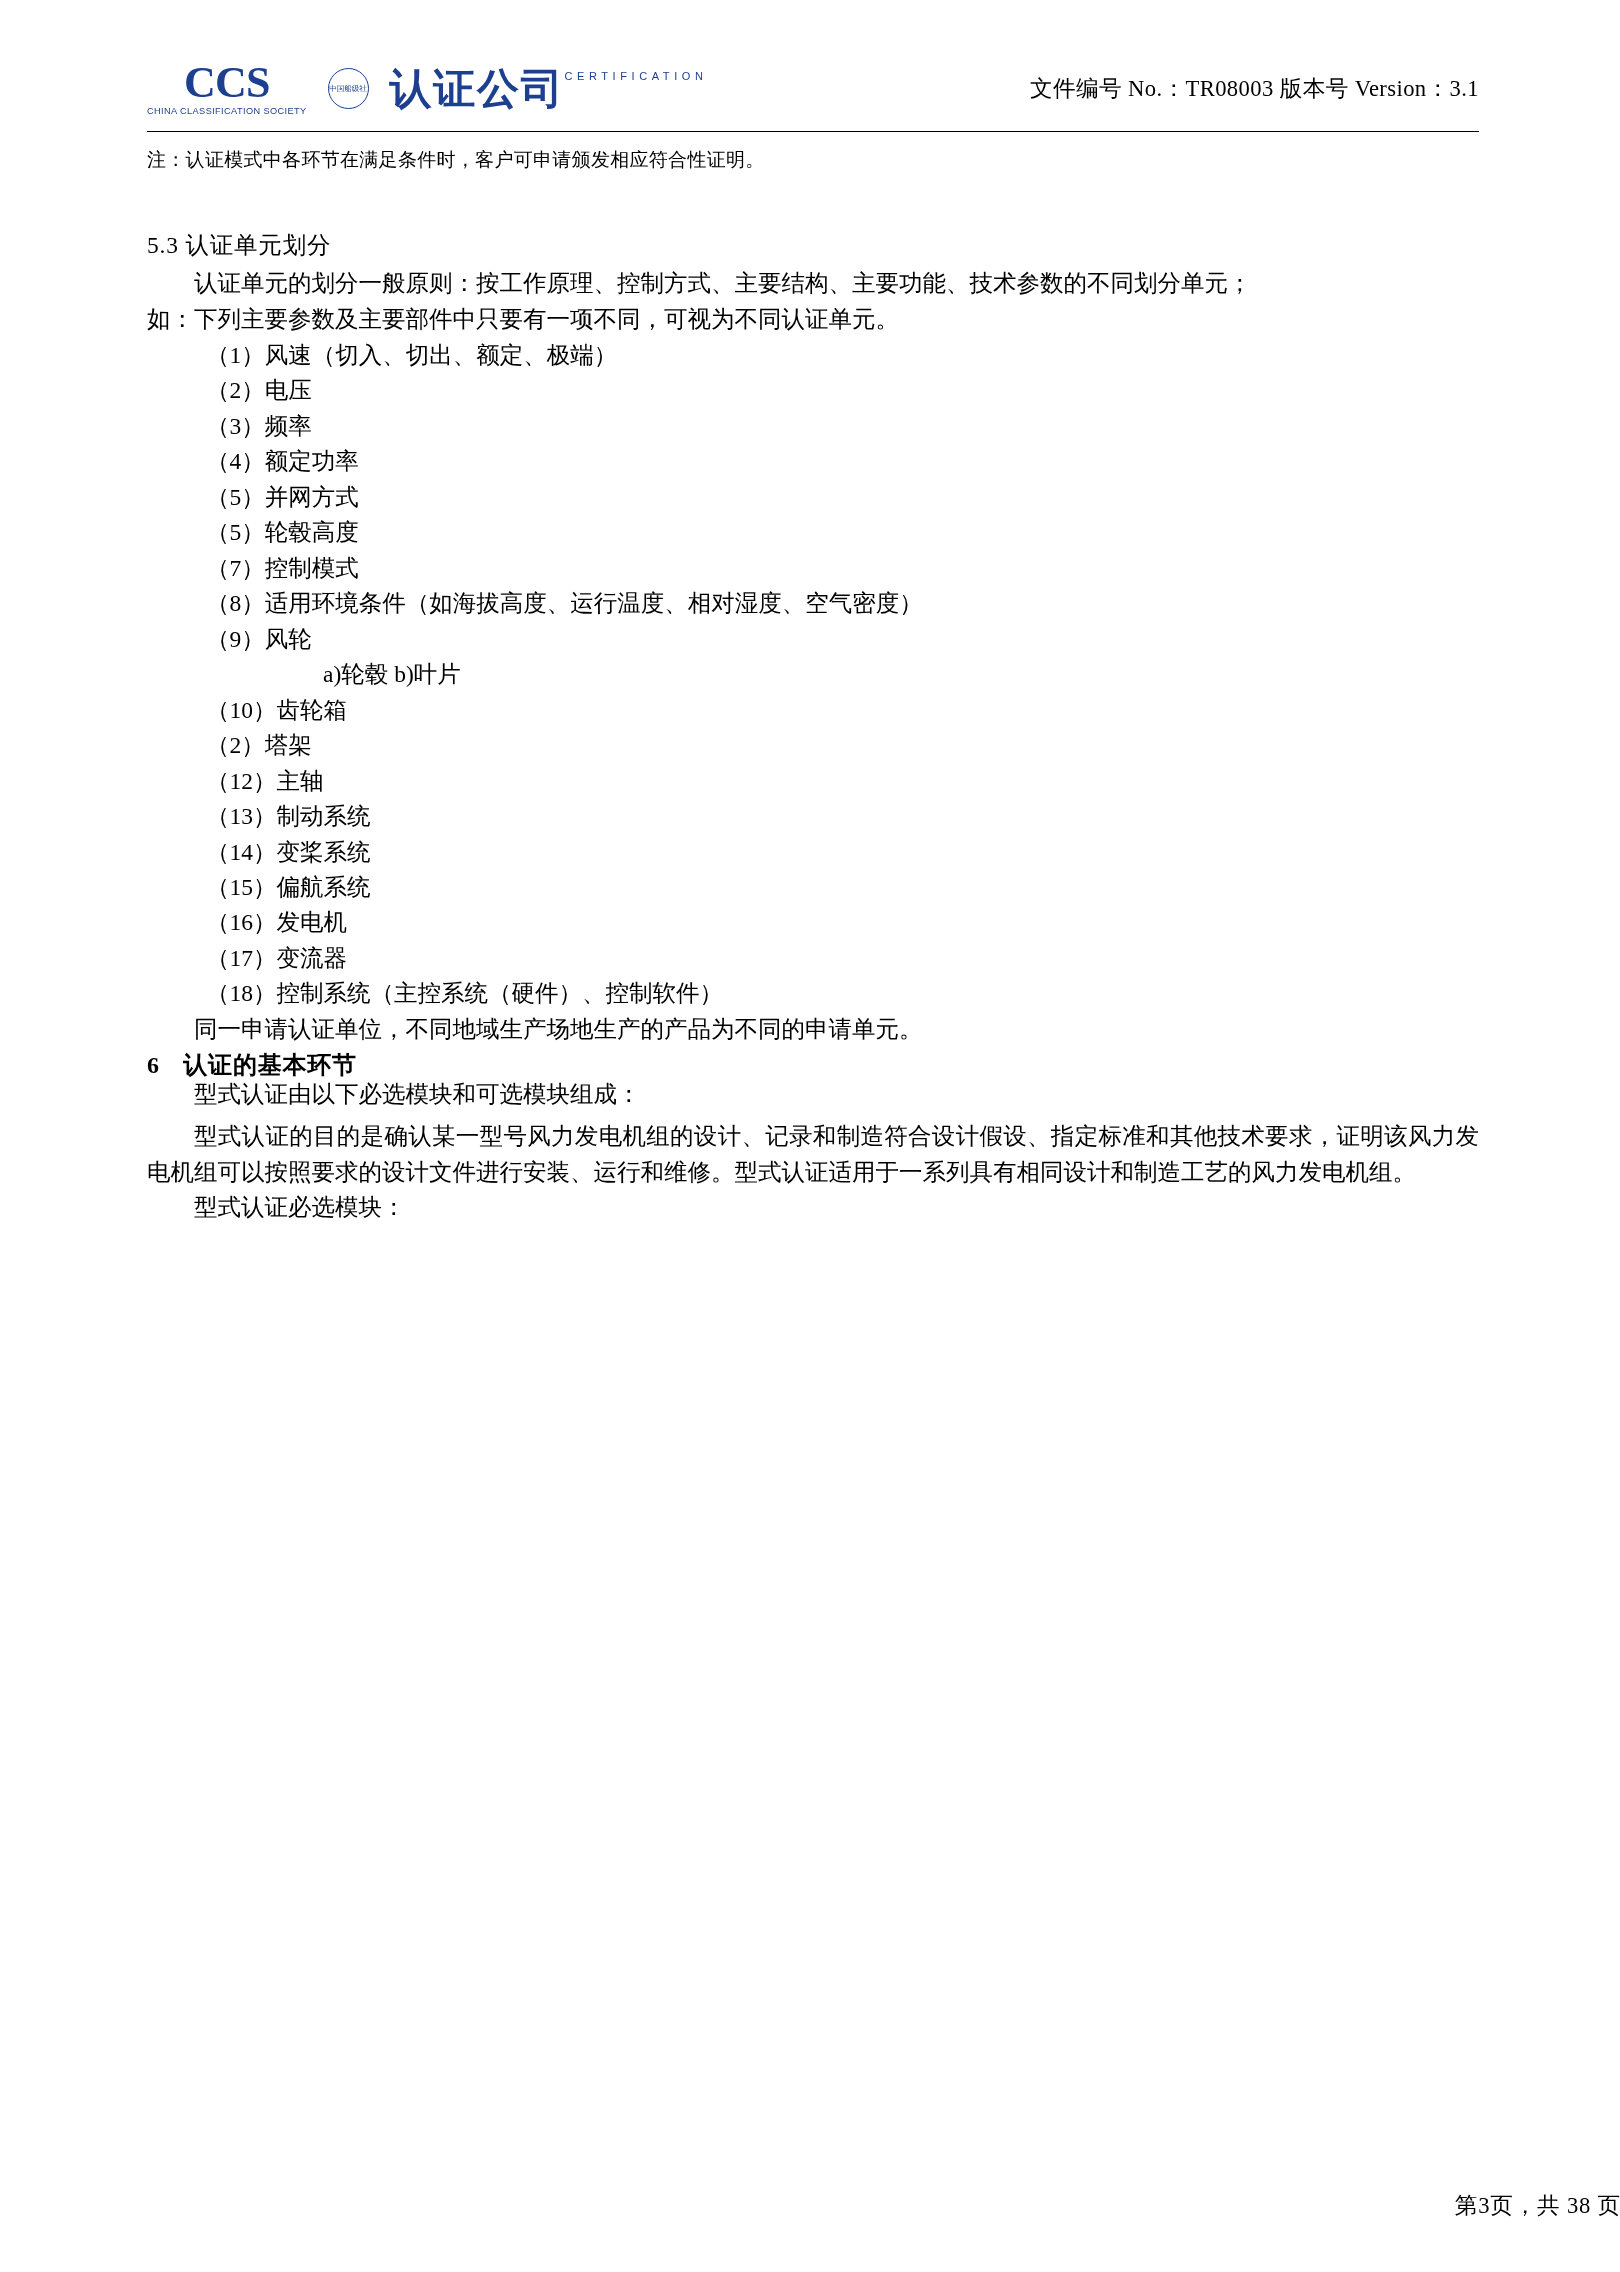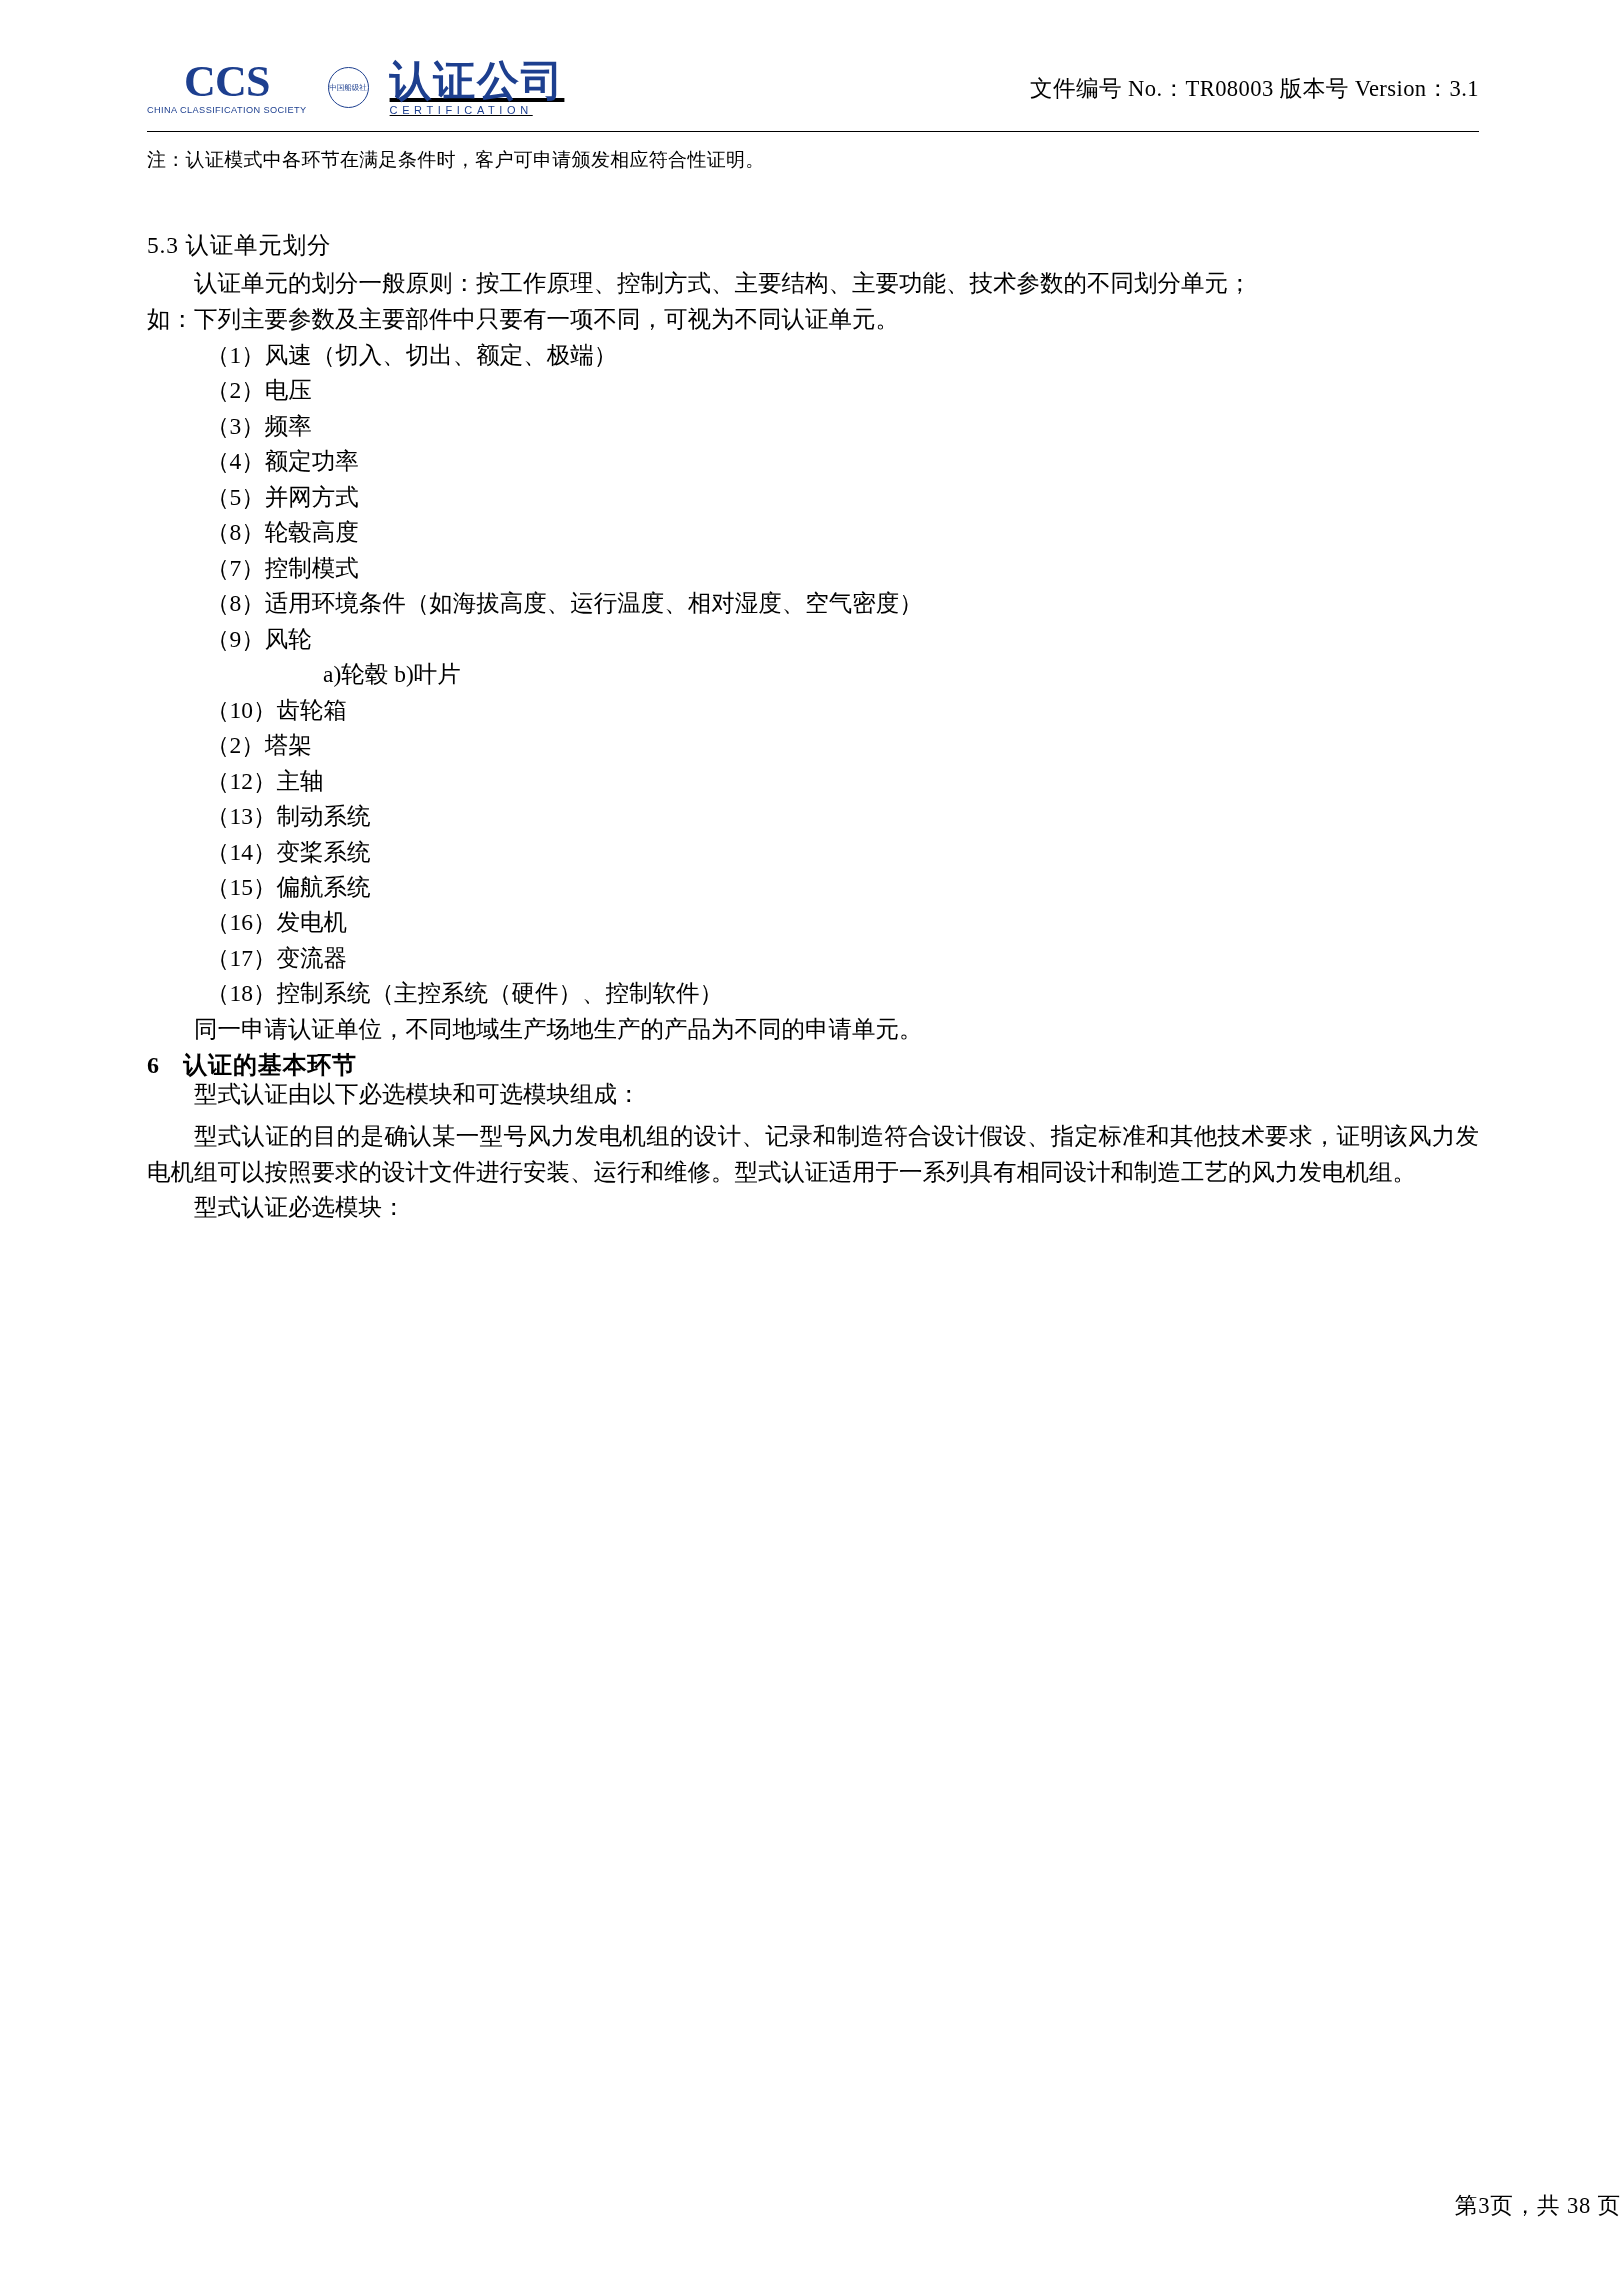--- a/index.html
+++ b/index.html
@@ -67,23 +67,22 @@
     justify-content: center;
     font-size: 7.5px;
     color: #1d3f8f;
     text-align: left;
     line-height: 1.05;
     font-family: "Liberation Sans", sans-serif;
     flex: 0 0 auto;
   }
   .logo-cn {
     display: flex;
-    flex-direction: column;
+    flex-direction: row;
     line-height: 1;
-    text-decoration: underline;
   }
   .logo-cn .cn-main {
     font-size: 42px;
     font-weight: bold;
     color: #1d3f8f;
     letter-spacing: 1.7px;
     font-family: "Liberation Sans", sans-serif;
   }
   .logo-cn .cn-sub {
     font-size: 11px;
@@ -192,21 +191,21 @@
 
     <p class="para indent">认证单元的划分一般原则：按工作原理、控制方式、主要结构、主要功能、技术参数的不同划分单元；</p>
     <p class="para">如：下列主要参数及主要部件中只要有一项不同，可视为不同认证单元。</p>
 
     <ul class="list">
       <li>（1）风速（切入、切出、额定、极端）</li>
       <li>（2）电压</li>
       <li>（3）频率</li>
       <li>（4）额定功率</li>
       <li>（5）并网方式</li>
-      <li>（8）轮毂高度</li>
+      <li>（5）轮毂高度</li>
       <li>（7）控制模式</li>
       <li>（8）适用环境条件（如海拔高度、运行温度、相对湿度、空气密度）</li>
       <li>（9）风轮</li>
       <li class="sub">a)轮毂   b)叶片</li>
       <li>（10）齿轮箱</li>
       <li>（2）塔架</li>
       <li>（12）主轴</li>
       <li>（13）制动系统</li>
       <li>（14）变桨系统</li>
       <li>（15）偏航系统</li>

